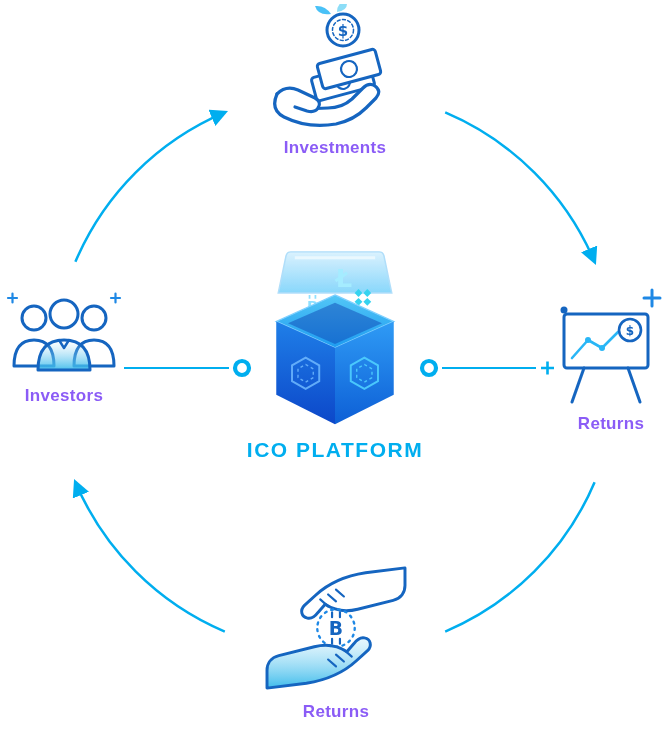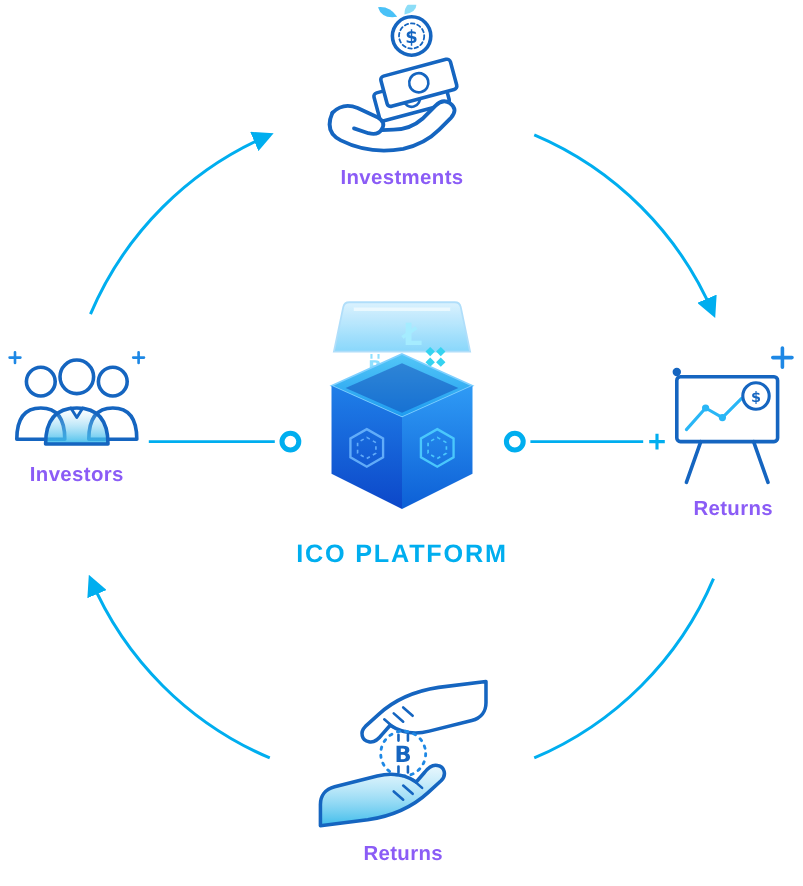--- a/index.html
+++ b/index.html
@@ -9,21 +9,21 @@
   }
   .overlay{position:absolute;left:0;top:0;}
   .node{position:absolute;display:flex;flex-direction:column;align-items:center;}
   .node .iconbox{display:flex;align-items:center;justify-content:center;}
   .node .label{
     margin-top:6px;font-weight:700;font-size:17px;color:#8b5cf6;
     letter-spacing:.3px;white-space:nowrap;text-align:right;
   }
   .center-node{position:absolute;display:flex;flex-direction:column;align-items:center;}
   .center-title{
-    margin-top:18px;font-weight:700;font-size:21px;color:#00AEEF;
+    margin-top:6px;font-weight:700;font-size:21px;color:#00AEEF;
     letter-spacing:1.5px;white-space:nowrap;text-align:center;
   }
   svg{display:block;}
 </style>
 </head>
 <body>
 
 <div class="stage">
 
   <svg class="overlay" width="669" height="738" viewBox="0 0 669 738">

